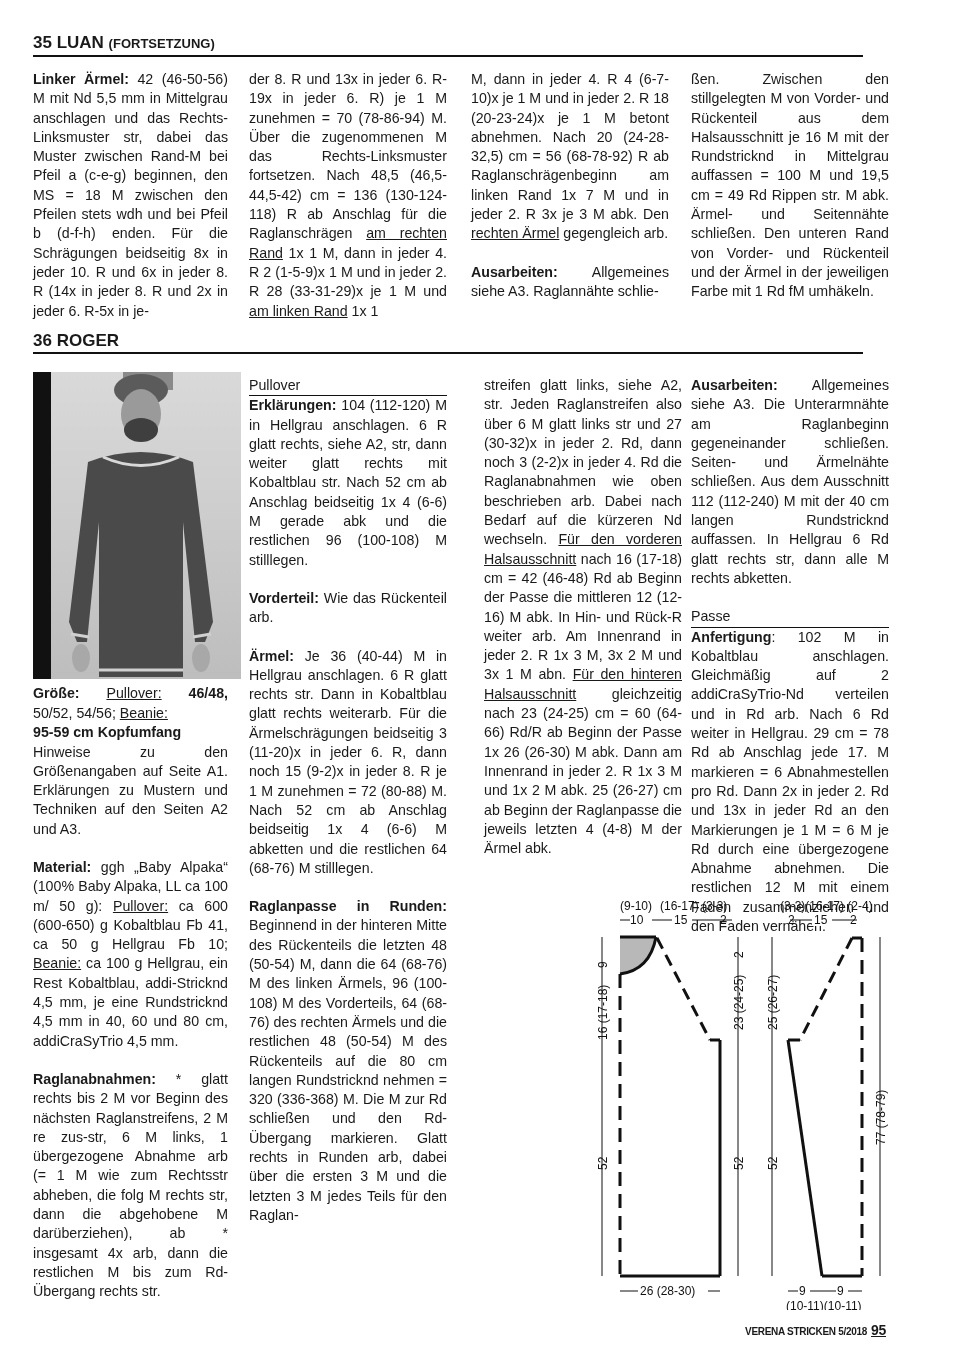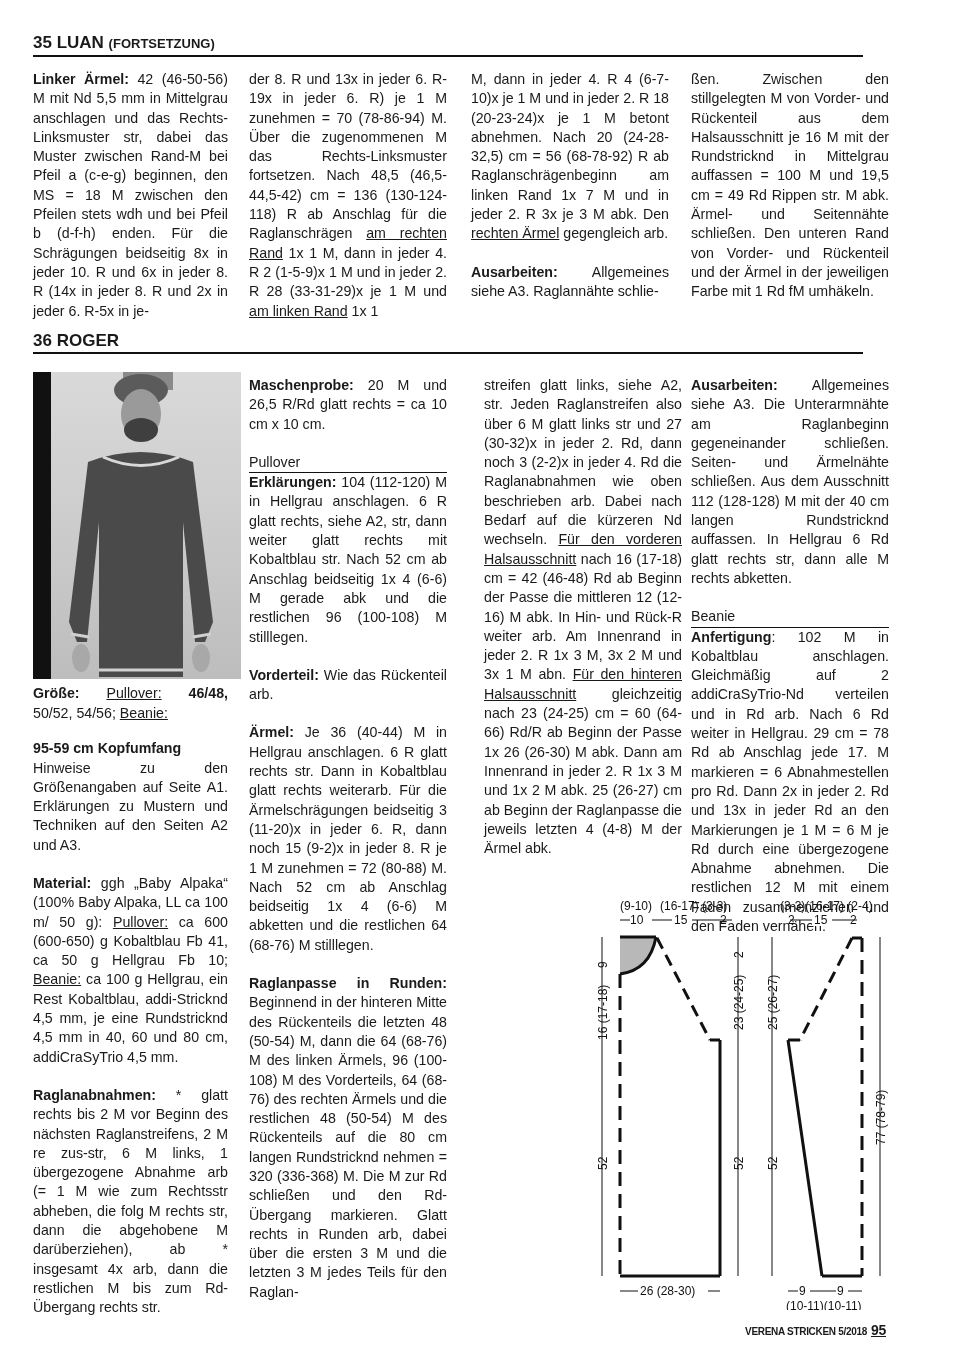--- a/index.html
+++ b/index.html
@@ -5,21 +5,21 @@
   html, body { margin:0; padding:0; background:#fff; }
   body { width:960px; height:1348px; position:relative; overflow:hidden;
          font-family:"Liberation Sans", sans-serif; color:#1a1a1a; }
   .sec-head { position:absolute; left:33px; width:830px; border-bottom:2px solid #111;
               font-weight:bold; font-size:17px; line-height:20px; padding-bottom:1px; }
   .sec-head .sub { font-size:13px; }
   .col { position:absolute; font-size:14.2px; line-height:19.3px; text-align:justify;
          font-family:"Liberation Sans", sans-serif; }
   .col p { margin:0 0 19px 0; }
   .col p.tight { margin:0; }
-  b { font-weight:bold;margin-top:16px; }
+  b { font-weight:bold; }
   u { text-decoration:underline; }
   .subhead { font-weight:normal; border-bottom:1.5px solid #111; display:block; margin-top:0; }
   .photo { position:absolute; left:33px; top:372px; width:208px; height:307px;
            background:linear-gradient(180deg,#d9d9d9 0%,#cfcfcf 40%,#bdbdbd 100%); overflow:hidden; }
   .photo .bar { position:absolute; left:0; top:0; width:18px; height:100%; background:#111; }
   .footer { position:absolute; right:74px; top:1322px; font-size:10px; font-weight:bold; letter-spacing:-0.3px; }
   .footer .pg { font-size:14px; margin-left:4px;text-decoration:underline; }
   svg text { font-family:"Liberation Sans", sans-serif; font-size:12px; fill:#111; }
 </style>
 </head>
@@ -76,35 +76,34 @@
     &nbsp;&nbsp;&nbsp;<u>Pullover:</u>
     &nbsp;&nbsp;&nbsp;<b>46/48,</b><span> 50/52, 54/56; </span><u>Beanie:</u>
     <b style="display:block;">95-59 cm Kopfumfang</b>
   </p>
   <p><span>Hinweise zu den Größenangaben auf Seite A1. Erklärungen zu Mustern und Techniken auf den Seiten A2 und A3.</span></p>
   <p><b>Material:</b><span> ggh „Baby Alpaka“ (100% Baby Alpaka, LL ca 100 m/ 50 g): </span><u>Pullover:</u><span> ca 600 (600-650) g Kobaltblau Fb 41, ca 50 g Hellgrau Fb 10; </span><u>Beanie:</u><span> ca 100 g Hellgrau, ein Rest Kobaltblau, addi-Stricknd 4,5 mm, je eine Rundstricknd 4,5 mm in 40, 60 und 80 cm, addiCraSyTrio 4,5 mm.</span></p>
   <p class="tight"><b>Raglanabnahmen:</b><span> * glatt rechts bis 2 M vor Beginn des nächsten Raglanstreifens, 2 M re zus-str, 6 M links, 1 übergezogene Abnahme arb (= 1 M wie zum Rechtsstr abheben, die folg M rechts str, dann die abgehobene M darüberziehen), ab * insgesamt 4x arb, dann die restlichen M bis zum Rd-Übergang rechts str.</span></p>
 </div>
 
 <div class="col" style="left:249px; top:376px; width:198px;">
-  <p><b>Maschenprobe:</b><span> 20 M und 26,5 R/Rd glatt rechts = ca 10 cm x 10 cm.</span></p>
   <span class="subhead">Pullover</span>
   <p><b>Erklärungen:</b><span> 104 (112-120) M in Hellgrau anschlagen. 6 R glatt rechts, siehe A2, str, dann weiter glatt rechts mit Kobaltblau str. Nach 52 cm ab Anschlag beidseitig 1x 4 (6-6) M gerade abk und die restlichen 96 (100-108) M stilllegen.</span></p>
   <p><b>Vorderteil:</b><span> Wie das Rückenteil arb.</span></p>
   <p><b>Ärmel:</b><span> Je 36 (40-44) M in Hellgrau anschlagen. 6 R glatt rechts str. Dann in Kobaltblau glatt rechts weiterarb. Für die Ärmelschrägungen beidseitig 3 (11-20)x in jeder 6. R, dann noch 15 (9-2)x in jeder 8. R je 1 M zunehmen = 72 (80-88) M. Nach 52 cm ab Anschlag beidseitig 1x 4 (6-6) M abketten und die restlichen 64 (68-76) M stilllegen.</span></p>
   <p class="tight"><b>Raglanpasse in Runden:</b><span> Beginnend in der hinteren Mitte des Rückenteils die letzten 48 (50-54) M, dann die 64 (68-76) M des linken Ärmels, 96 (100-108) M des Vorderteils, 64 (68-76) des rechten Ärmels und die restlichen 48 (50-54) M des Rückenteils auf die 80 cm langen Rundstricknd nehmen = 320 (336-368) M. Die M zur Rd schließen und den Rd-Übergang markieren. Glatt rechts in Runden arb, dabei über die ersten 3 M und die letzten 3 M jedes Teils für den Raglan-</span></p>
 </div>
 
 <div class="col" style="left:484px; top:376px; width:198px;">
   <p class="tight"><span>streifen glatt links, siehe A2, str. Jeden Raglanstreifen also über 6 M glatt links str und 27 (30-32)x in jeder 2. Rd, dann noch 3 (2-2)x in jeder 4. Rd die Raglanabnahmen wie oben beschrieben arb. Dabei nach Bedarf auf die kürzeren Nd wechseln. </span><u>Für den vorderen Halsausschnitt</u><span> nach 16 (17-18) cm = 42 (46-48) Rd ab Beginn der Passe die mittleren 12 (12-16) M abk. In Hin- und Rück-R weiter arb. Am Innenrand in jeder 2. R 1x 3 M, 3x 2 M und 3x 1 M abn. </span><u>Für den hinteren Halsausschnitt</u><span> gleichzeitig nach 23 (24-25) cm = 60 (64-66) Rd/R ab Beginn der Passe 1x 26 (26-30) M abk. Dann am Innenrand in jeder 2. R 1x 3 M und 1x 2 M abk. 25 (26-27) cm ab Beginn der Raglanpasse die jeweils letzten 4 (4-8) M der Ärmel abk.</span></p>
 </div>
 
 <div class="col" style="left:691px; top:376px; width:198px;">
-  <p><b>Ausarbeiten:</b><span> Allgemeines siehe A3. Die Unterarmnähte am Raglanbeginn gegeneinander schließen. Seiten- und Ärmelnähte schließen. Aus dem Ausschnitt 112 (128-128) M mit der 40 cm langen Rundstricknd auffassen. In Hellgrau 6 Rd glatt rechts str, dann alle M rechts abketten.</span></p>
-  <span class="subhead">Beanie</span>
+  <p><b>Ausarbeiten:</b><span> Allgemeines siehe A3. Die Unterarmnähte am Raglanbeginn gegeneinander schließen. Seiten- und Ärmelnähte schließen. Aus dem Ausschnitt 112 (112-240) M mit der 40 cm langen Rundstricknd auffassen. In Hellgrau 6 Rd glatt rechts str, dann alle M rechts abketten.</span></p>
+  <span class="subhead">Passe</span>
   <p class="tight"><b>Anfertigung</b><span>: 102 M in Kobaltblau anschlagen. Gleichmäßig auf 2 addiCraSyTrio-Nd verteilen und in Rd arb. Nach 6 Rd weiter in Hellgrau. 29 cm = 78 Rd ab Anschlag jede 17. M markieren = 6 Abnahmestellen pro Rd. Dann 2x in jeder 2. Rd und 13x in jeder Rd an den Markierungen je 1 M = 6 M je Rd durch eine übergezogene Abnahme abnehmen. Die restlichen 12 M mit einem Faden zusammenziehen und den Faden vernähen.</span></p>
 </div>
 
 <svg style="position:absolute; left:580px; top:890px;" width="330" height="420" viewBox="0 0 330 420">
 
   <g>
     <text x="40" y="20">(9-10)</text>
     <text x="80" y="20">(16-17) (3-3)</text>
     <line x1="40" y1="30" x2="152" y2="30" stroke="#111" stroke-width="1"></line>
     <rect x="50" y="24" width="22" height="12" fill="#fff"></rect>

